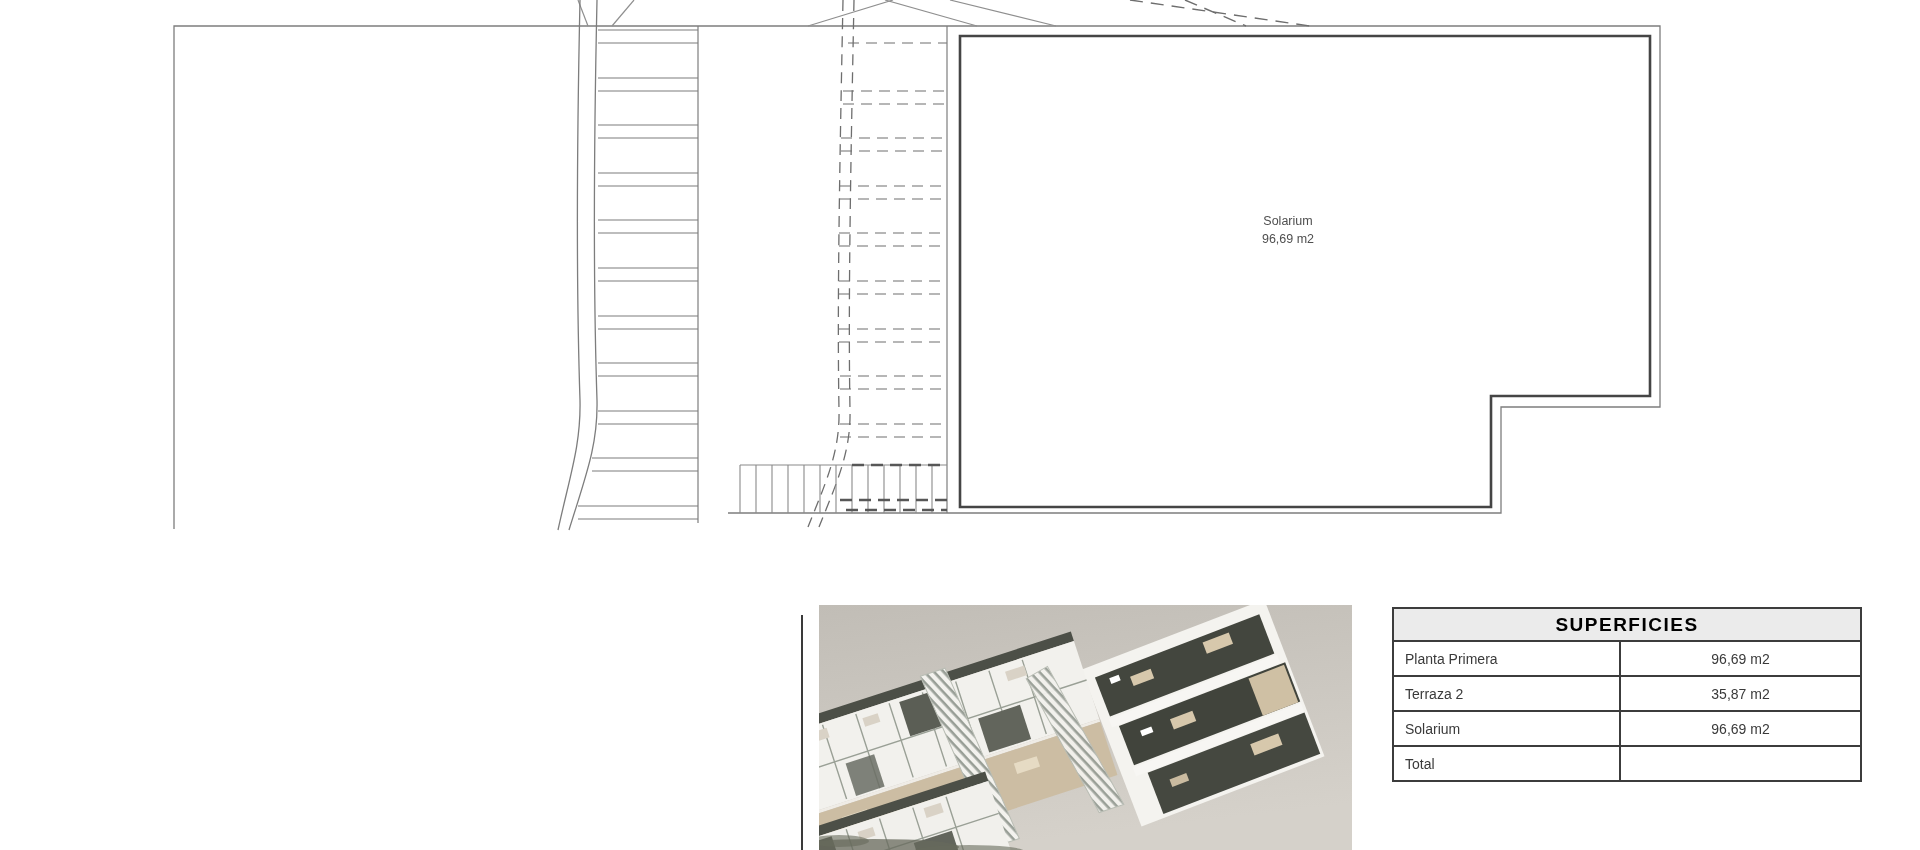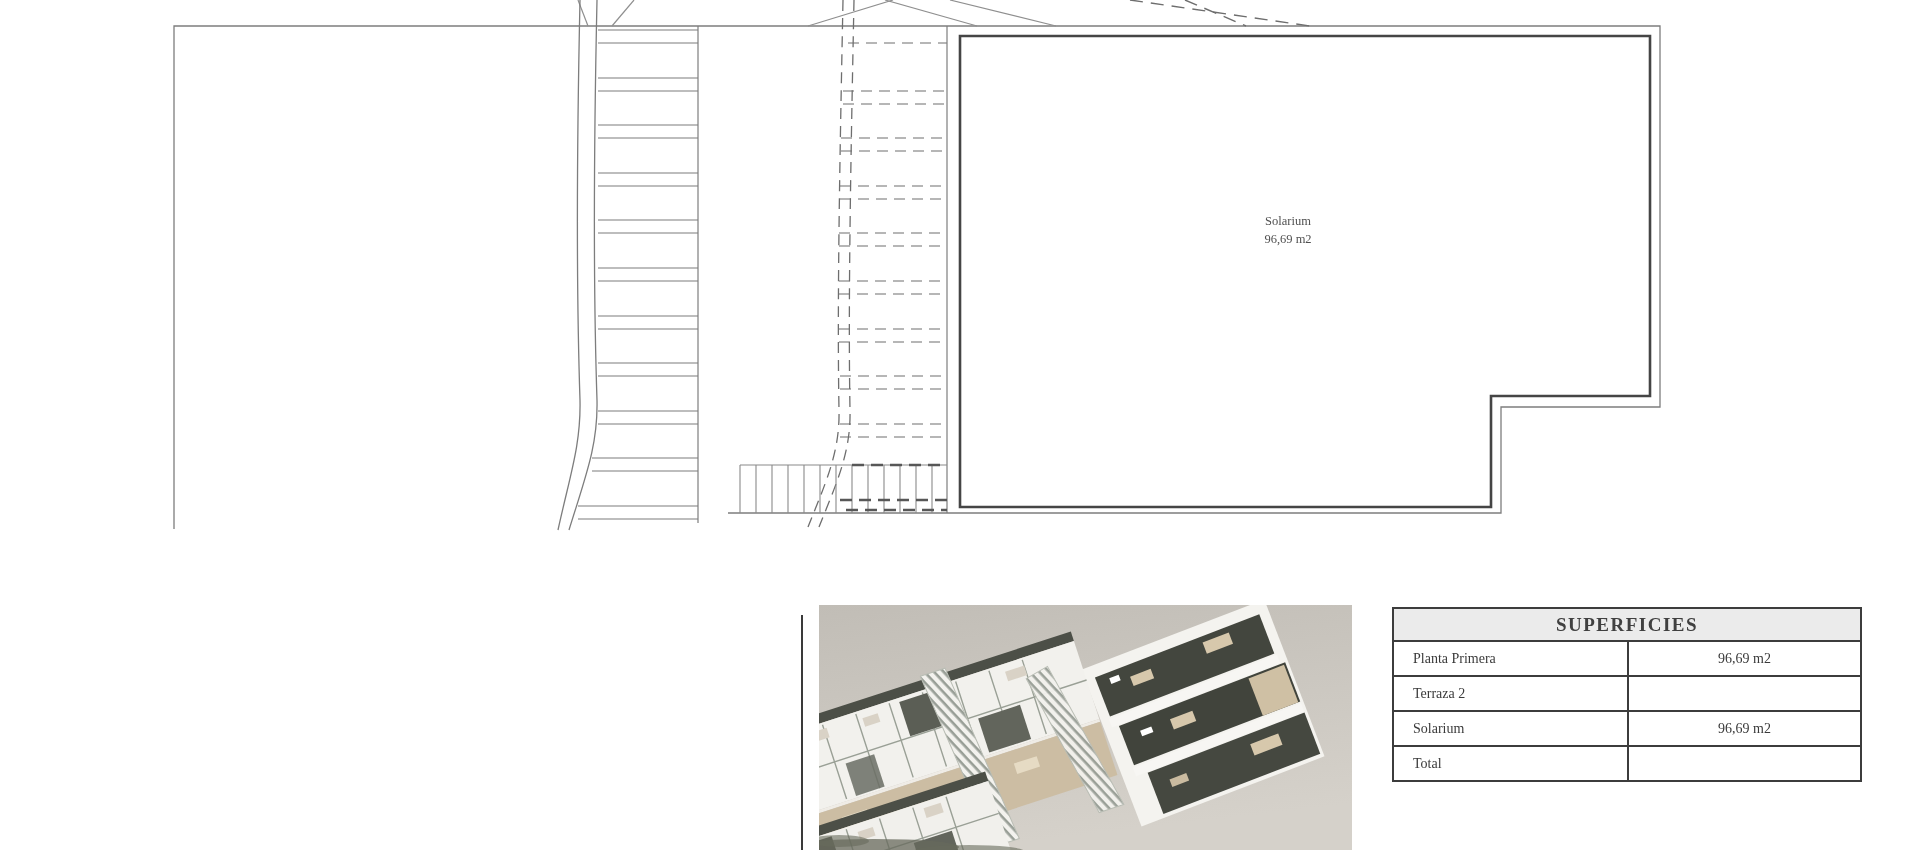--- a/index.html
+++ b/index.html
@@ -1,33 +1,33 @@
 <!DOCTYPE html>
 <html><head>
 <meta charset="utf-8">
 <style>
   html,body{margin:0;padding:0;background:#ffffff;}
   .stage{position:relative;width:1920px;height:850px;background:#ffffff;overflow:hidden;
-         font-family:Liberation Serif, serif;}
+         font-family:Liberation Sans, sans-serif;}
   
   .plan-svg{position:absolute;left:0;top:0;}
   
   .divider{position:absolute;left:801px;top:615px;width:2px;height:235px;background:#3a3a3a;}
   
   .render{position:absolute;left:819px;top:605px;width:533px;height:245px;overflow:hidden;}
   
   .surf-table{position:absolute;left:1392px;top:607px;width:466px;
               border:2px solid #3c3c3c;background:#ffffff;color:#3a3a3a;}
   .surf-header{height:31px;background:#ebebeb;border-bottom:2px solid #3c3c3c;
                display:flex;align-items:center;justify-content:center;
-               font-size:19px;font-weight:600;letter-spacing:1.5px;color:#404040;}
+               font-size:19px;font-weight:600;letter-spacing:1.5px;color:#000000;}
   .surf-row{display:flex;height:33px;border-bottom:2px solid #3c3c3c;}
   .surf-row:last-child{border-bottom:none;gap:32px;}
   .surf-label{width:214px;border-right:2px solid #3c3c3c;display:flex;align-items:center;
-              padding-left:19px;font-size:14px;}
+              padding-left:11px;font-size:14px;}
   .surf-value{flex:1;display:flex;align-items:center;justify-content:center;font-size:14px;}
 </style>
 </head>
 <body>
 
 <div class="stage">
 
   <svg class="plan-svg" width="1920" height="560" viewBox="0 0 1920 560">
 
     <path d="M174,529 V26 H1660 V407 H1501 V513 H728" fill="none" stroke="#7d7d7d" stroke-width="1.3"></path>
@@ -157,20 +157,21 @@
 
   <div class="surf-table">
     <div class="surf-header">SUPERFICIES</div>
 
     <div class="surf-row">
       <div class="surf-label">Planta Primera</div>
       <div class="surf-value">96,69 m2</div>
     </div>
     <div class="surf-row">
       <div class="surf-label">Terraza 2</div>
+      <div class="surf-value">35,87 m2</div>
     </div>
     <div class="surf-row">
       <div class="surf-label">Solarium</div>
       <div class="surf-value">96,69 m2</div>
     </div>
     <div class="surf-row">
       <div class="surf-label">Total</div>
     </div>
   </div>
 

